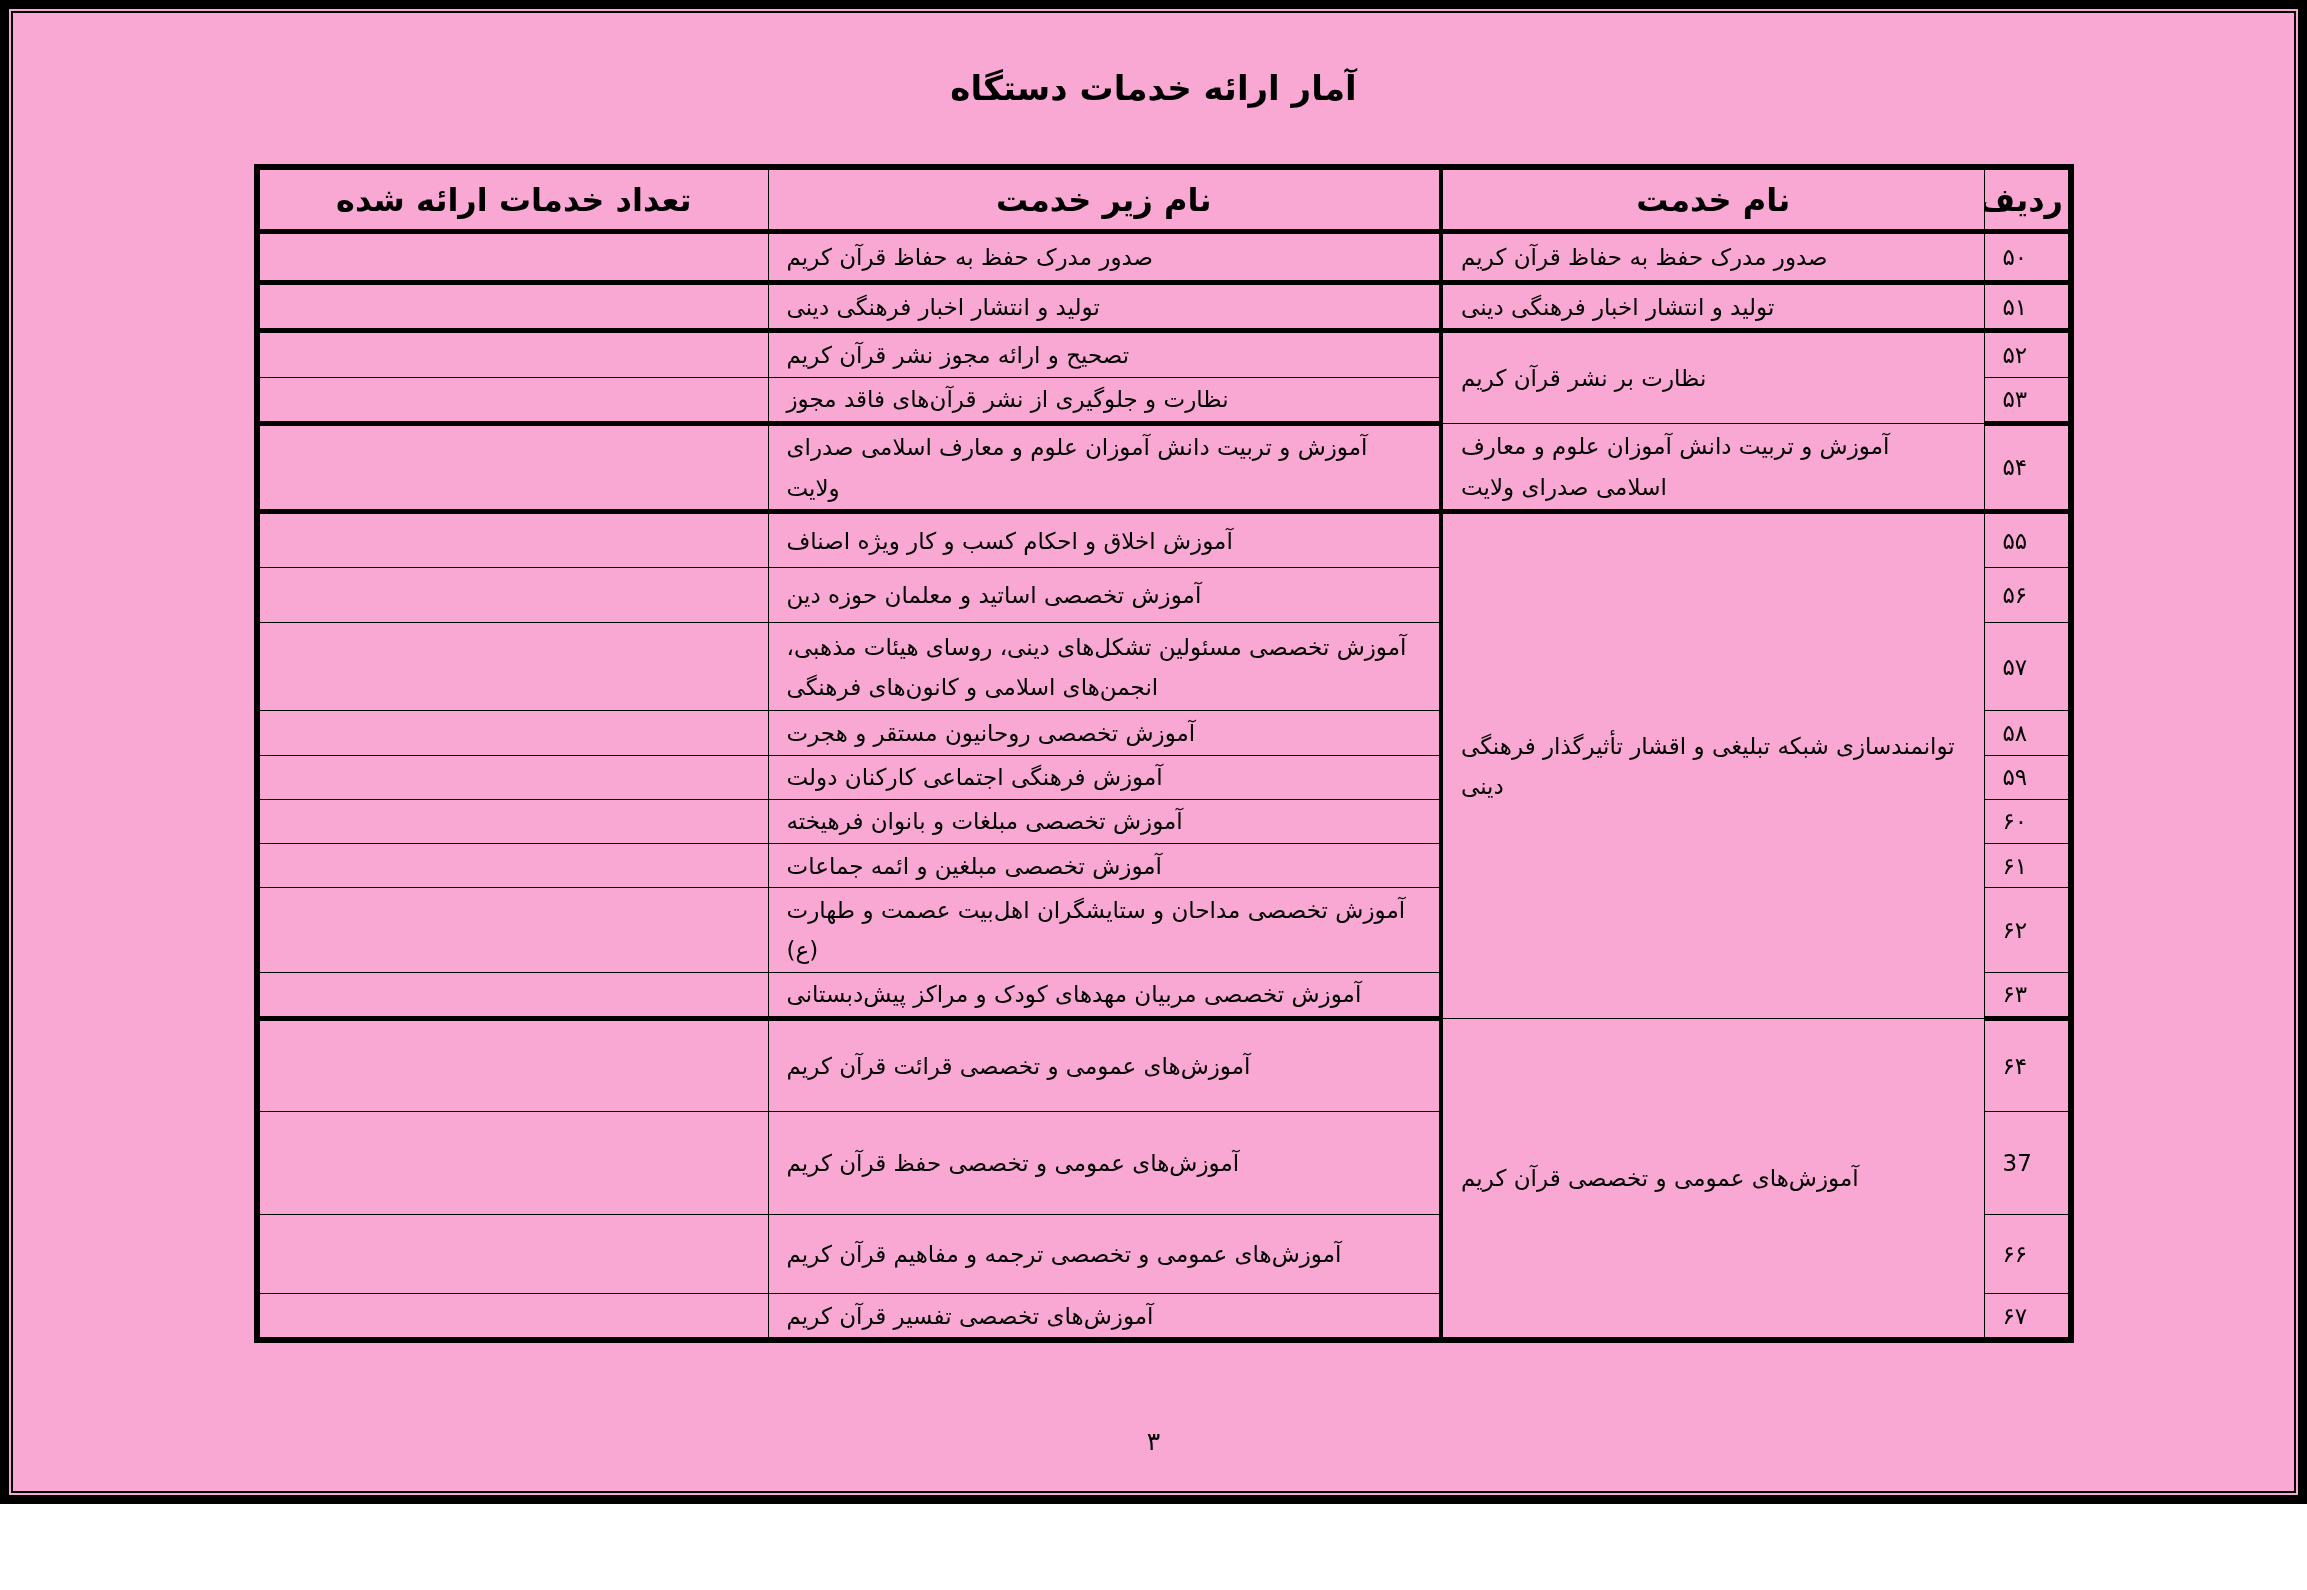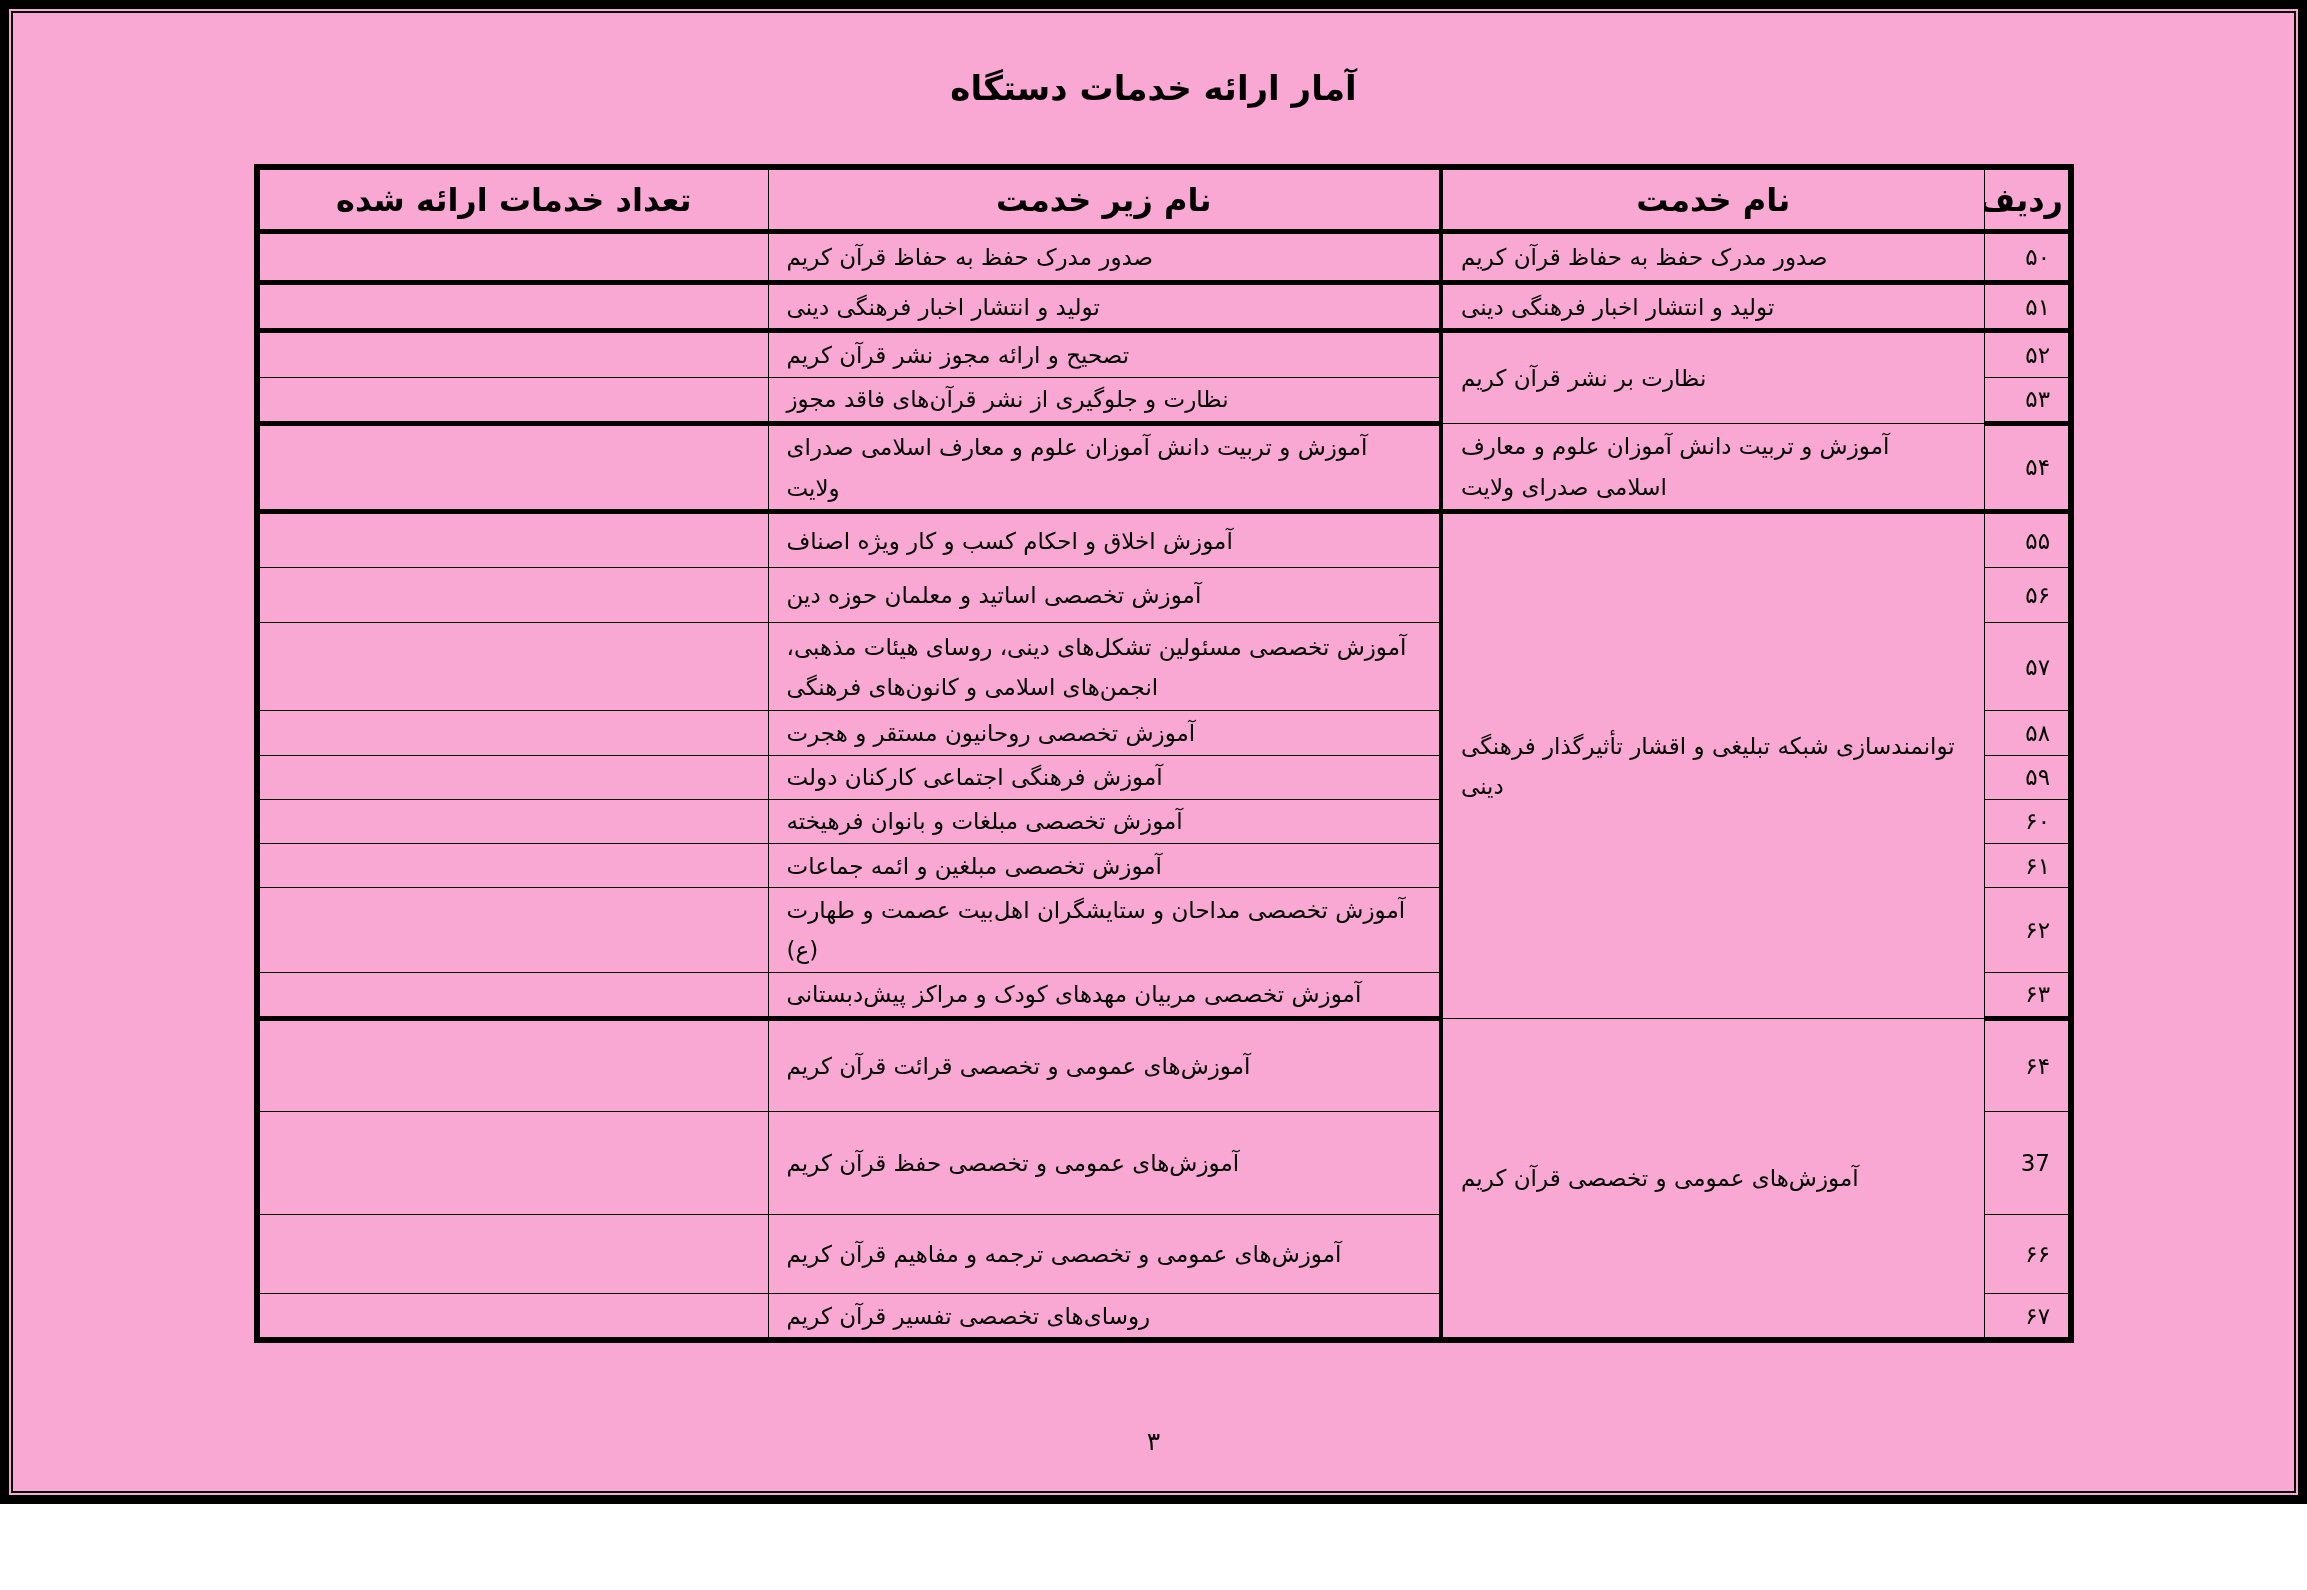--- a/index.html
+++ b/index.html
@@ -63,21 +63,21 @@
     font-weight: 700;
     text-align: center;
     padding: 1.5px 6px;
   }
   
   .service-col { border-left-width: 4.4px !important; }
   
   tr.group-end th, tr.group-end td { border-bottom-width: 5.2px !important; }
   .ta-right  { text-align: left; }
   .ta-center { text-align: left; padding: 1.5px 7.4px; }
-  .rowno { text-align: right; padding: 1.5px 3px; }
+  .rowno { text-align: left; padding: 1.5px 3px; }
   .page-number {
     position: absolute;
     top: 1427px;
     left: 0;
     width: 100%;
     text-align: center;
     font-size: 25px;
   }
 </style>
 </head>
@@ -196,21 +196,21 @@
       <td class="ta-right">آموزش‌های عمومی و تخصصی حفظ قرآن کریم</td>
       <td></td>
     </tr>
     <tr style="height:79px">
       <td class="rowno">۶۶</td>
       <td class="ta-right">آموزش‌های عمومی و تخصصی ترجمه و مفاهیم قرآن کریم</td>
       <td></td>
     </tr>
     <tr style="height:42px">
       <td class="rowno">۶۷</td>
-      <td class="ta-right">روسای‌های تخصصی تفسیر قرآن کریم</td>
+      <td class="ta-right">آموزش‌های تخصصی تفسیر قرآن کریم</td>
       <td></td>
     </tr>
   </tbody>
     </table>
 
   <div class="page-number">۳</div>
 </div>
 
 
 </body></html>

